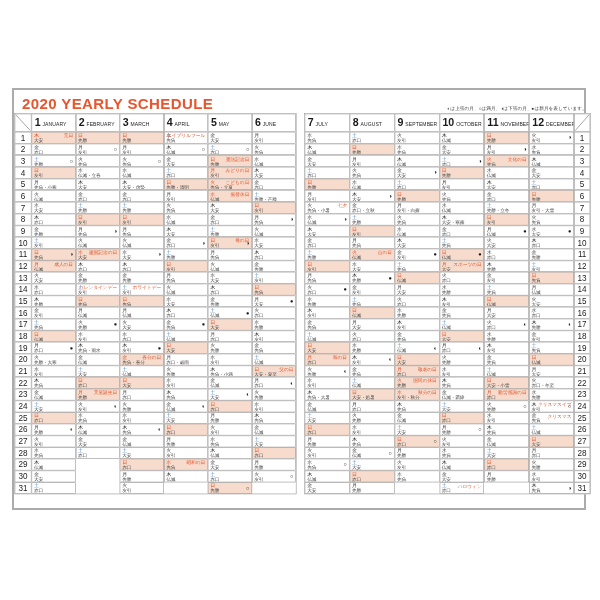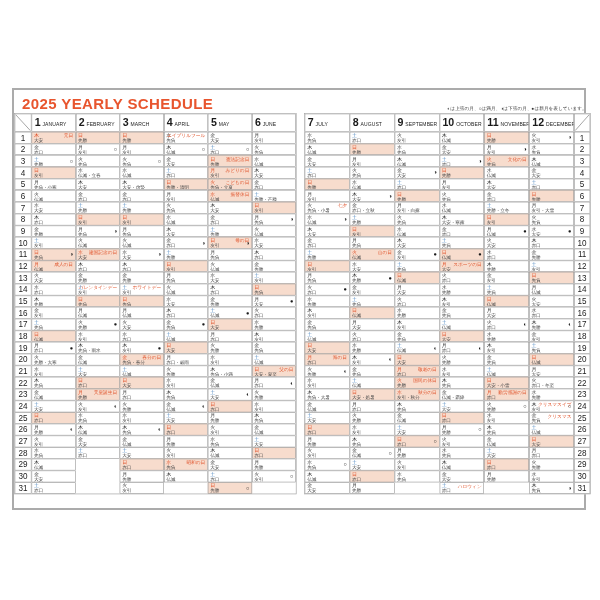--- a/index.html
+++ b/index.html
@@ -35,21 +35,21 @@
   .m{position:absolute;right:3px;top:50%;transform:translateY(-50%);
      font-size:9px;line-height:1;color:#1a1a1a;}
   .corner{position:relative;}
   .corner svg{position:absolute;inset:0;width:100%;height:100%;}
   .corner line{stroke:#9a9a9a;stroke-width:1.5;}
 </style>
 </head>
 <body>
 
 <div class="page-frame"></div>
-<div class="title">2025  YEARLY SCHEDULE</div>
+<div class="title">2020  YEARLY SCHEDULE</div>
 <div class="note">◐は上弦の月、○は満月、◑は下弦の月、●は新月を表しています。</div>
 
 <div class="cal" id="left-cal">
   <div class="grid" id="left-grid">
       <div class="corner" style="grid-area: 1 / 1;">
         <svg viewBox="0 0 27 29" preserveAspectRatio="none">
           <line x1="1" y1="1" x2="26" y2="28"></line>
         </svg>
       </div>
       <div class="mh" style="grid-area: 1 / 2;">

